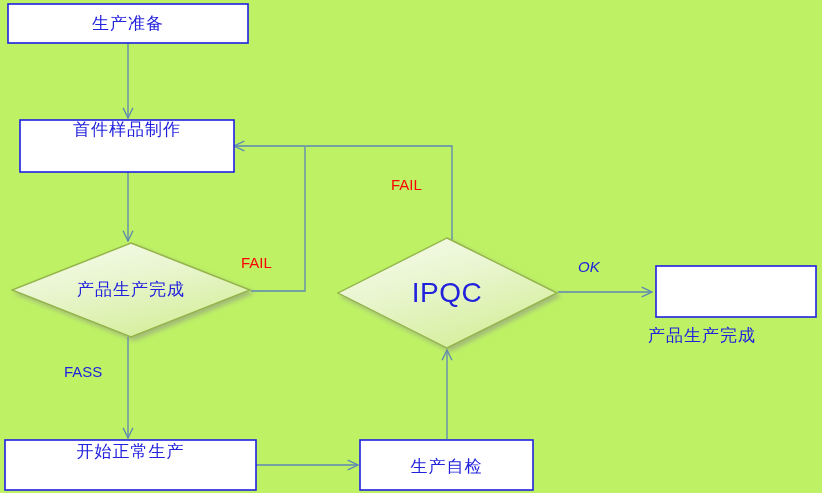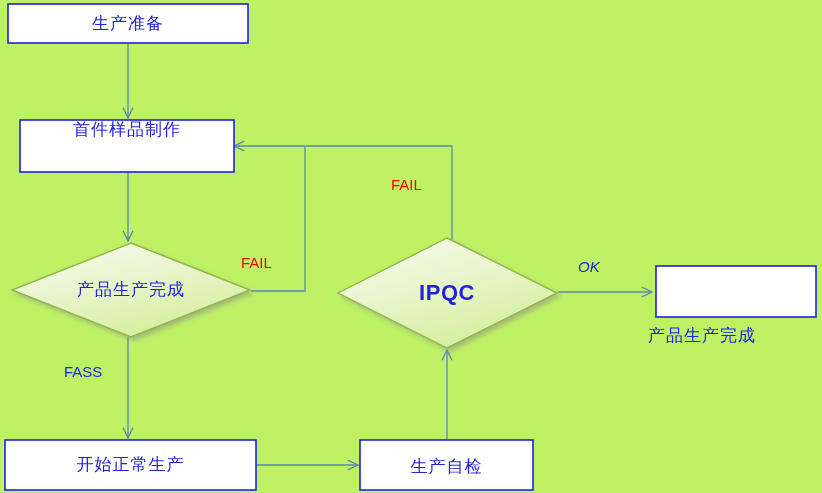--- a/index.html
+++ b/index.html
@@ -35,23 +35,22 @@
     pointer-events: none;
     line-height: 1.12;
   }
   .cjk {
     font-family: "DejaVu Sans", "Liberation Sans", sans-serif;
     font-size: 17px;
     letter-spacing: 1px;
   }
   .latin {
     font-family: "Liberation Sans", "DejaVu Sans", sans-serif;
-    font-size: 22px;
+    font-size: 28px;
     letter-spacing: 0.5px;
-    font-weight: bold;
   }
   .edge-label {
     position: absolute;
     font-family: "Liberation Sans", "DejaVu Sans", sans-serif;
     font-size: 15px;
     font-weight: normal;
     white-space: nowrap;
     pointer-events: none;
   }
   .edge-label.fail { color: #ff0000; }
@@ -109,21 +108,21 @@
       <rect x="656" y="266" width="160" height="51"></rect>
     </g>
   </svg>
 
   <div class="node-label cjk" style="left:8px;  top:4px;   width:240px; height:39px;">生产准备</div>
 
   <div class="node-label cjk" style="left:20px; top:104px; width:214px; height:52px;">首件样品制作</div>
 
   <div class="node-label cjk" style="left:62px; top:262px; width:138px; height:56px;">产品生产完成</div>
 
-  <div class="node-label cjk" style="left:5px;  top:440px; width:251px; height:50px;">开始正常生产</div>
+  <div class="node-label cjk" style="left:5px;  top:427px; width:251px; height:50px;">开始正常生产</div>
 
   <div class="node-label cjk" style="left:360px; top:449px; width:173px; height:36px;">生产自检</div>
 
   <div class="node-label latin" style="left:378px; top:272px; width:138px; height:42px;">IPQC</div>
 
   <div class="node-label cjk" style="left:627px; top:266px; width:150px; height:51px;margin-top:44px;">产品生产完成</div>
 
   <div class="edge-label pass" style="left:64px;  top:363px;">FASS</div>
 
   <div class="edge-label fail" style="left:241px; top:254px;">FAIL</div>

